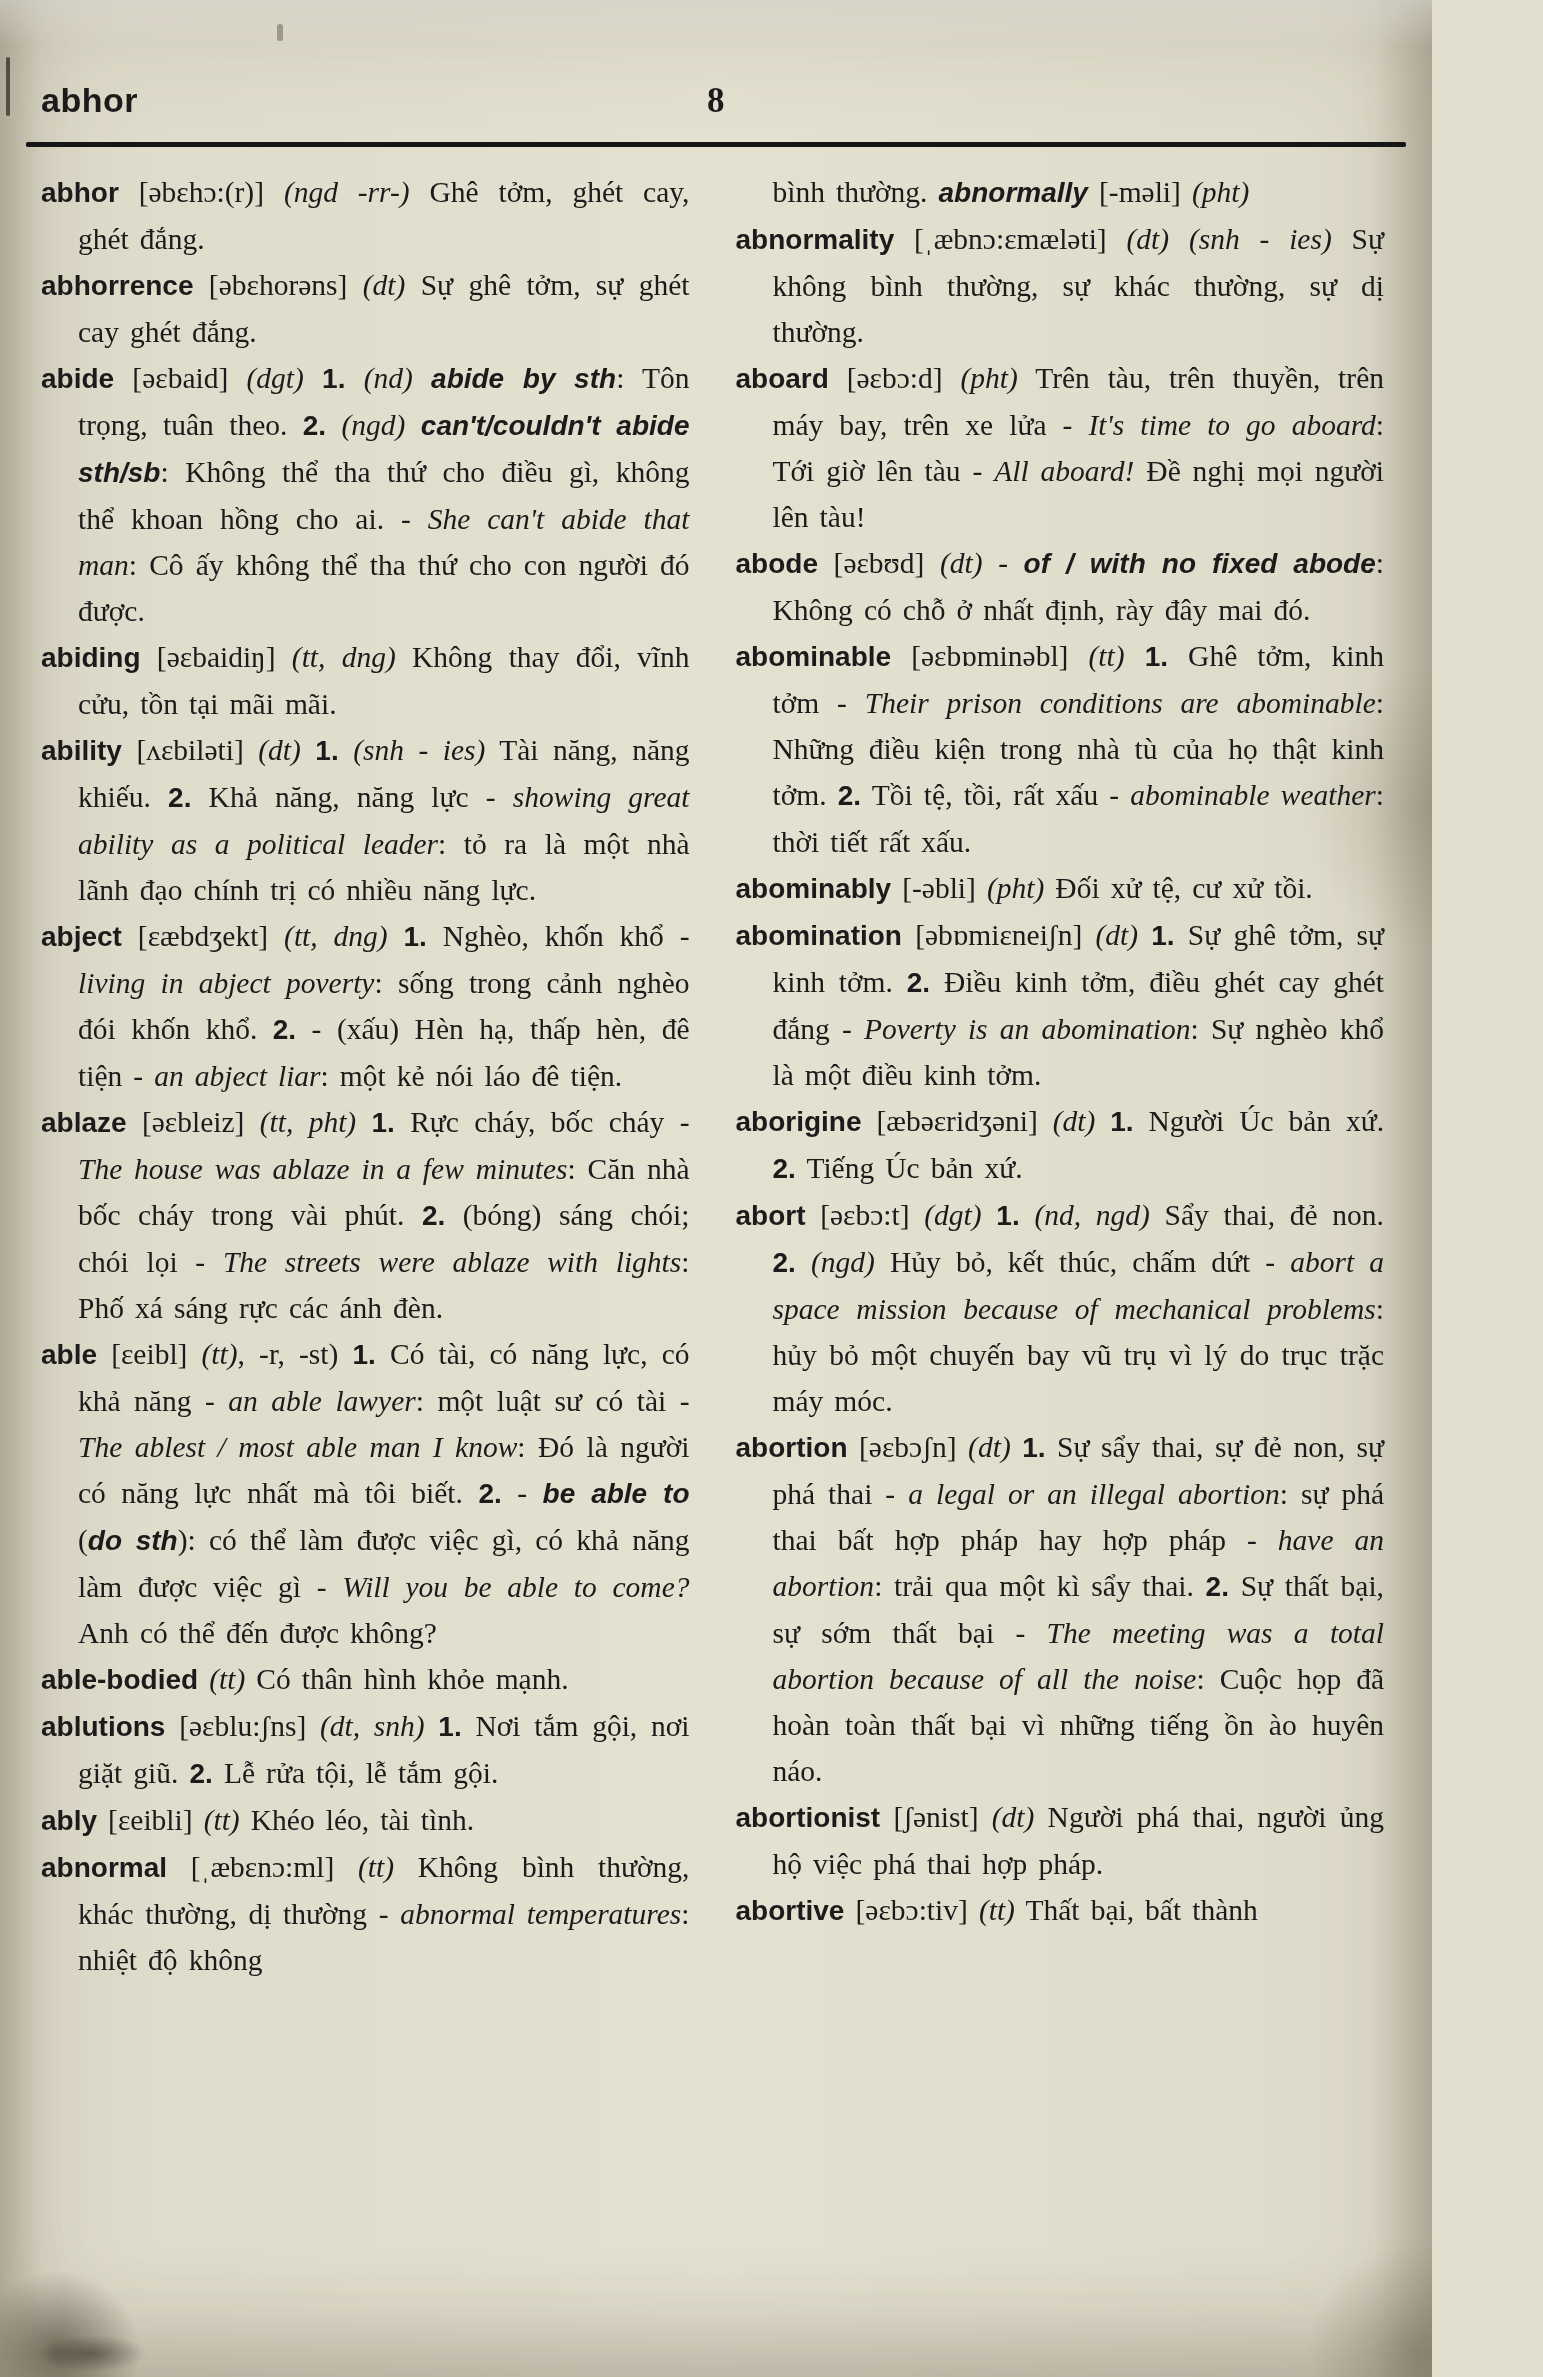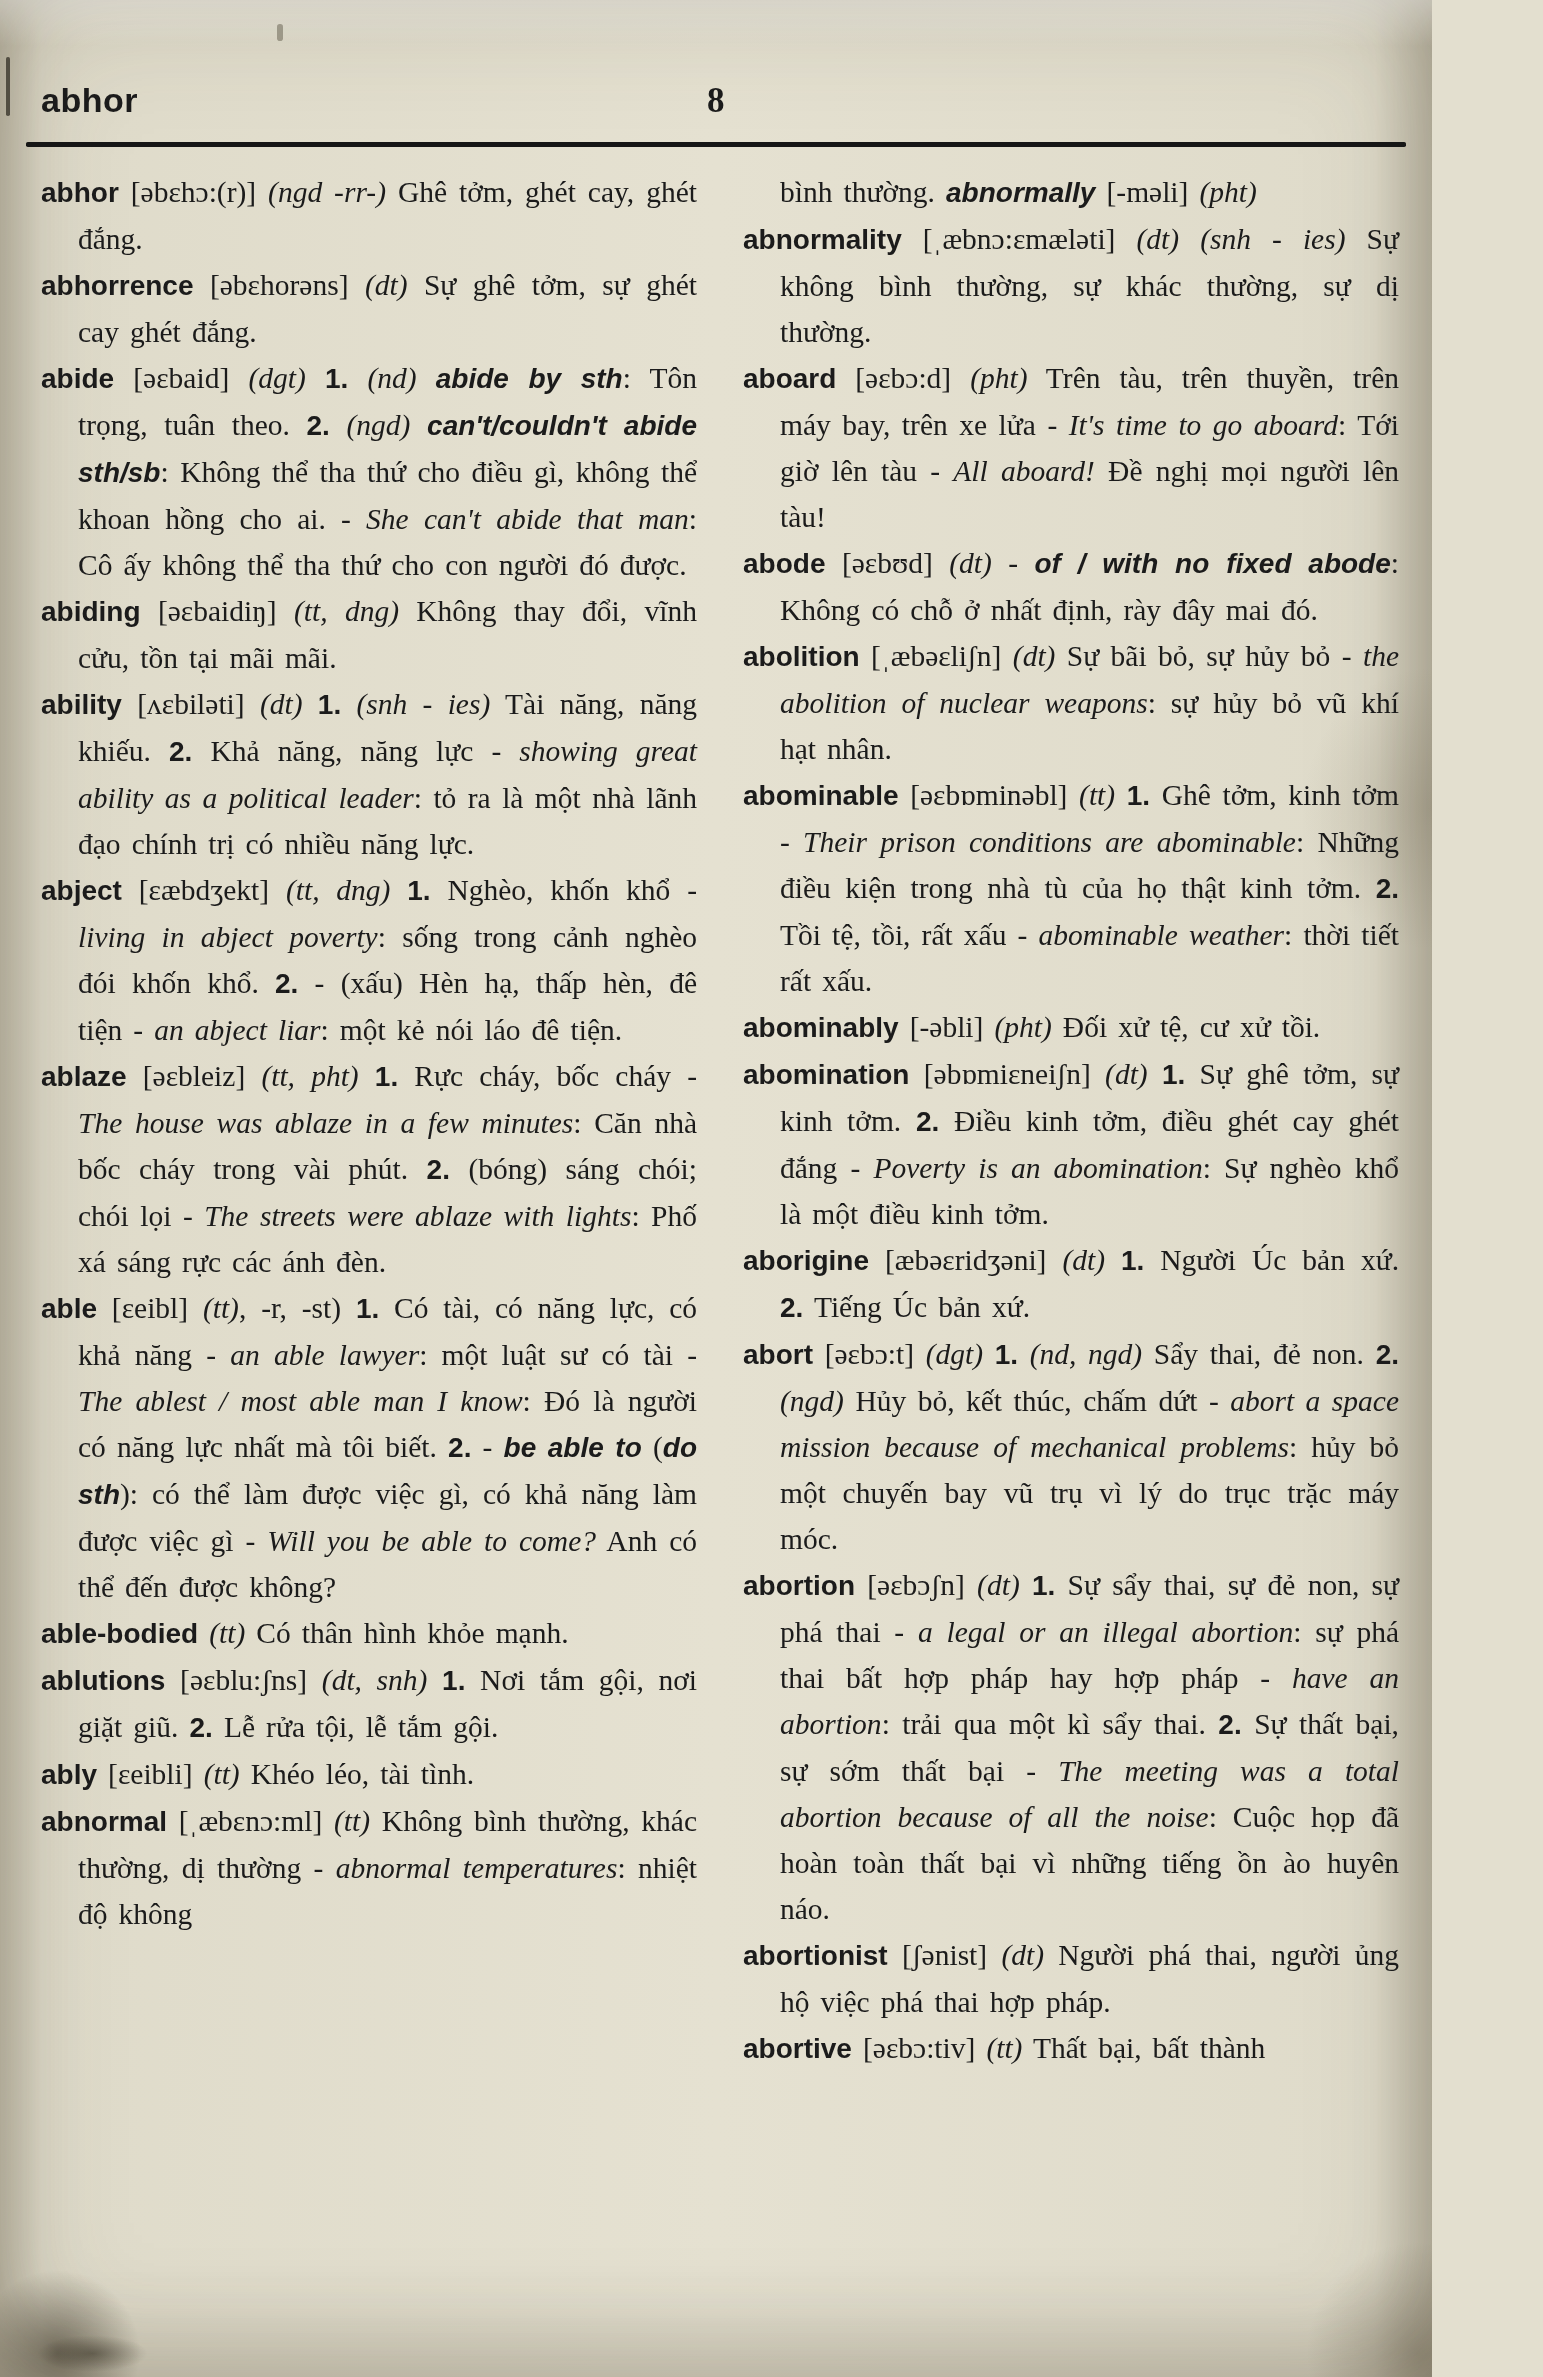--- a/index.html
+++ b/index.html
@@ -63,21 +63,21 @@
   }
   .rule {
     height: 4.6px;
     margin: 13px 26px 22px 26px;
     background: var(--rule, #161616);
     border-radius: 1.8px;
   }
   .content {
     display: flex;
     gap: 46px;
-    padding: 0 33px 0 41px;
+    padding: 0 48px 0 41px;
   }
   .column {
     flex: 1 1 0;
     min-width: 0;
   }
   .entry {
     margin: 0;
     font-size: 29.5px;
     line-height: 46px;
     text-align: justify;
@@ -130,21 +130,20 @@
         <p class="entry"><span class="run-b">able-bodied</span><span class="run-n"> </span><span class="run-i">(tt)</span><span class="run-n"> Có thân hình khỏe mạnh.</span></p>
         <p class="entry"><span class="run-b">ablutions</span><span class="run-n"> [əɛblu:ʃns] </span><span class="run-i">(dt, snh)</span><span class="run-n"> </span><span class="run-b">1.</span><span class="run-n"> Nơi tắm gội, nơi giặt giũ. </span><span class="run-b">2.</span><span class="run-n"> Lễ rửa tội, lễ tắm gội.</span></p>
         <p class="entry"><span class="run-b">ably</span><span class="run-n"> [ɛeibli] </span><span class="run-i">(tt)</span><span class="run-n"> Khéo léo, tài tình.</span></p>
         <p class="entry"><span class="run-b">abnormal</span><span class="run-n"> [ˌæbɛnɔ:ml] </span><span class="run-i">(tt)</span><span class="run-n"> Không bình thường, khác thường, dị thường - </span><span class="run-i">abnormal temperatures</span><span class="run-n">: nhiệt độ không</span></p>
       </section>
     <section class="column">
         <p class="entry cont"><span class="run-n">bình thường. </span><span class="run-bi">abnormally</span><span class="run-n"> [-məli] </span><span class="run-i">(pht)</span></p>
         <p class="entry"><span class="run-b">abnormality</span><span class="run-n"> [ˌæbnɔ:ɛmæləti] </span><span class="run-i">(dt)</span><span class="run-n"> </span><span class="run-i">(snh - ies)</span><span class="run-n"> Sự không bình thường, sự khác thường, sự dị thường.</span></p>
         <p class="entry"><span class="run-b">aboard</span><span class="run-n"> [əɛbɔ:d] </span><span class="run-i">(pht)</span><span class="run-n"> Trên tàu, trên thuyền, trên máy bay, trên xe lửa - </span><span class="run-i">It's time to go aboard</span><span class="run-n">: Tới giờ lên tàu - </span><span class="run-i">All aboard!</span><span class="run-n"> Đề nghị mọi người lên tàu!</span></p>
         <p class="entry"><span class="run-b">abode</span><span class="run-n"> [əɛbʊd] </span><span class="run-i">(dt)</span><span class="run-n"> - </span><span class="run-bi">of / with no fixed abode</span><span class="run-n">: Không có chỗ ở nhất định, rày đây mai đó.</span></p>
-        <p class="entry"><span class="run-b">abolition</span><span class="run-n"> [ˌæbəɛliʃn] </span><span class="run-i">(dt)</span><span class="run-n"> Sự bãi bỏ, sự hủy bỏ - </span><span class="run-i">the abolition of nuclear weapons</span><span class="run-n">: sự hủy bỏ vũ khí hạt nhân.</span></p>
         <p class="entry"><span class="run-b">abominable</span><span class="run-n"> [əɛbɒminəbl] </span><span class="run-i">(tt)</span><span class="run-n"> </span><span class="run-b">1.</span><span class="run-n"> Ghê tởm, kinh tởm - </span><span class="run-i">Their prison conditions are abominable</span><span class="run-n">: Những điều kiện trong nhà tù của họ thật kinh tởm. </span><span class="run-b">2.</span><span class="run-n"> Tồi tệ, tồi, rất xấu - </span><span class="run-i">abominable weather</span><span class="run-n">: thời tiết rất xấu.</span></p>
         <p class="entry"><span class="run-b">abominably</span><span class="run-n"> [-əbli] </span><span class="run-i">(pht)</span><span class="run-n"> Đối xử tệ, cư xử tồi.</span></p>
         <p class="entry"><span class="run-b">abomination</span><span class="run-n"> [əbɒmiɛneiʃn] </span><span class="run-i">(dt)</span><span class="run-n"> </span><span class="run-b">1.</span><span class="run-n"> Sự ghê tởm, sự kinh tởm. </span><span class="run-b">2.</span><span class="run-n"> Điều kinh tởm, điều ghét cay ghét đắng - </span><span class="run-i">Poverty is an abomination</span><span class="run-n">: Sự nghèo khổ là một điều kinh tởm.</span></p>
         <p class="entry"><span class="run-b">aborigine</span><span class="run-n"> [æbəɛridʒəni] </span><span class="run-i">(dt)</span><span class="run-n"> </span><span class="run-b">1.</span><span class="run-n"> Người Úc bản xứ. </span><span class="run-b">2.</span><span class="run-n"> Tiếng Úc bản xứ.</span></p>
         <p class="entry"><span class="run-b">abort</span><span class="run-n"> [əɛbɔ:t] </span><span class="run-i">(dgt)</span><span class="run-n"> </span><span class="run-b">1.</span><span class="run-n"> </span><span class="run-i">(nd, ngd)</span><span class="run-n"> Sẩy thai, đẻ non. </span><span class="run-b">2.</span><span class="run-n"> </span><span class="run-i">(ngd)</span><span class="run-n"> Hủy bỏ, kết thúc, chấm dứt - </span><span class="run-i">abort a space mission because of mechanical problems</span><span class="run-n">: hủy bỏ một chuyến bay vũ trụ vì lý do trục trặc máy móc.</span></p>
         <p class="entry"><span class="run-b">abortion</span><span class="run-n"> [əɛbɔʃn] </span><span class="run-i">(dt)</span><span class="run-n"> </span><span class="run-b">1.</span><span class="run-n"> Sự sẩy thai, sự đẻ non, sự phá thai - </span><span class="run-i">a legal or an illegal abortion</span><span class="run-n">: sự phá thai bất hợp pháp hay hợp pháp - </span><span class="run-i">have an abortion</span><span class="run-n">: trải qua một kì sẩy thai. </span><span class="run-b">2.</span><span class="run-n"> Sự thất bại, sự sớm thất bại - </span><span class="run-i">The meeting was a total abortion because of all the noise</span><span class="run-n">: Cuộc họp đã hoàn toàn thất bại vì những tiếng ồn ào huyên náo.</span></p>
         <p class="entry"><span class="run-b">abortionist</span><span class="run-n"> [ʃənist] </span><span class="run-i">(dt)</span><span class="run-n"> Người phá thai, người ủng hộ việc phá thai hợp pháp.</span></p>
         <p class="entry"><span class="run-b">abortive</span><span class="run-n"> [əɛbɔ:tiv] </span><span class="run-i">(tt)</span><span class="run-n"> Thất bại, bất thành</span></p>
       </section>
   </main>

